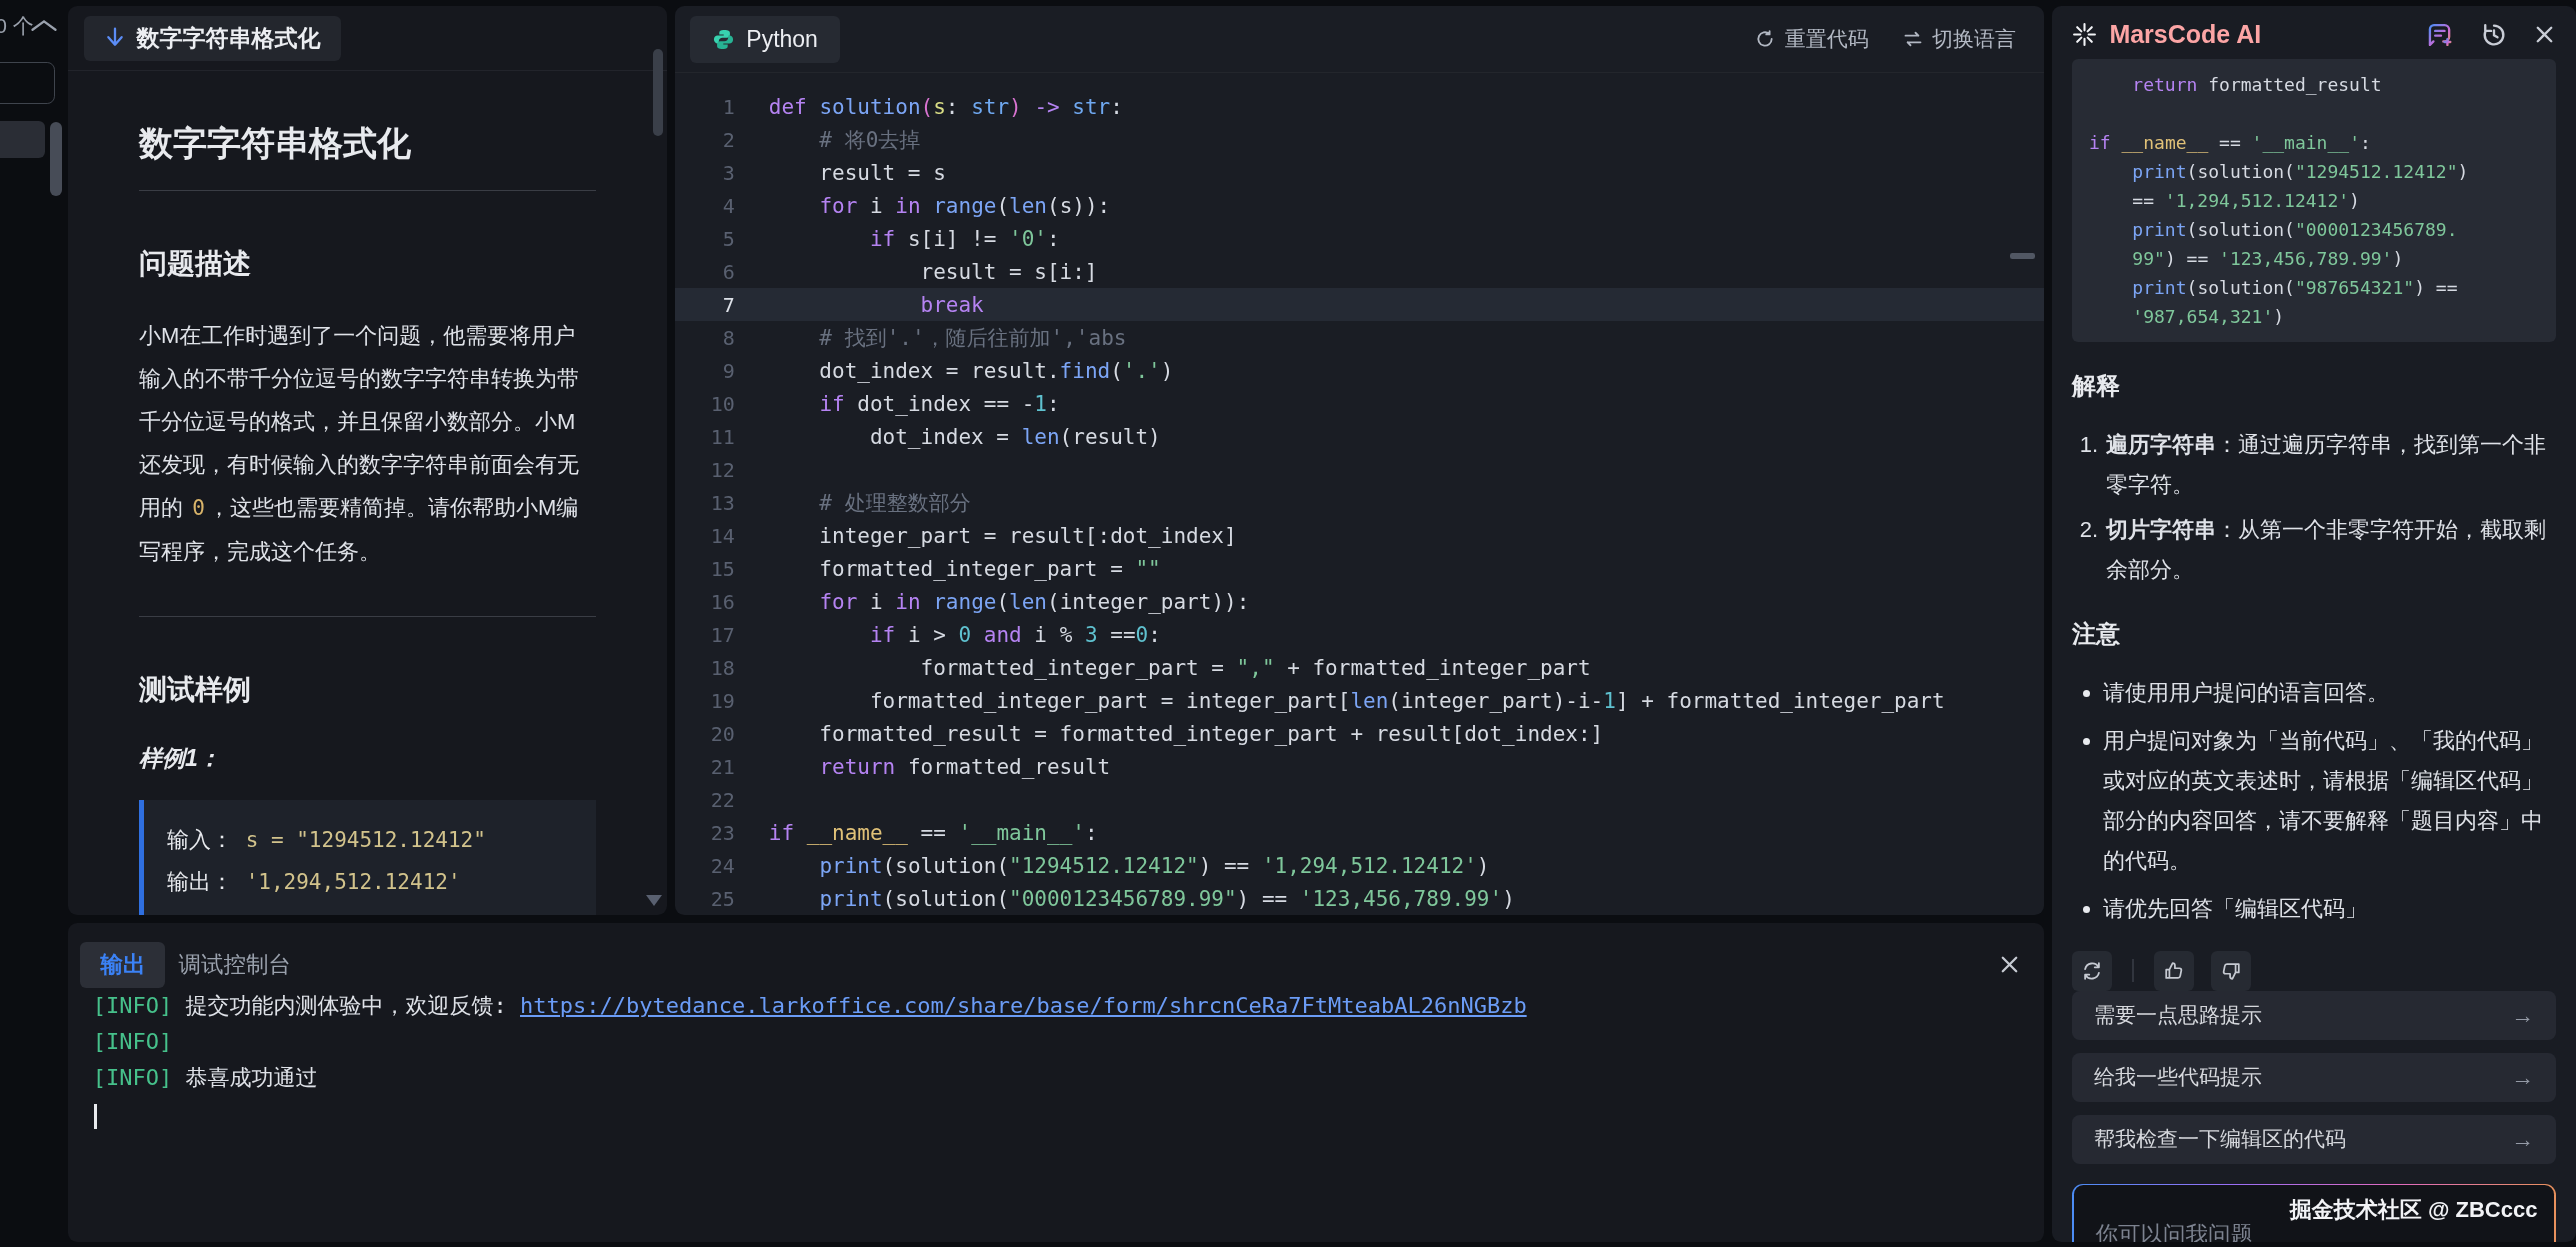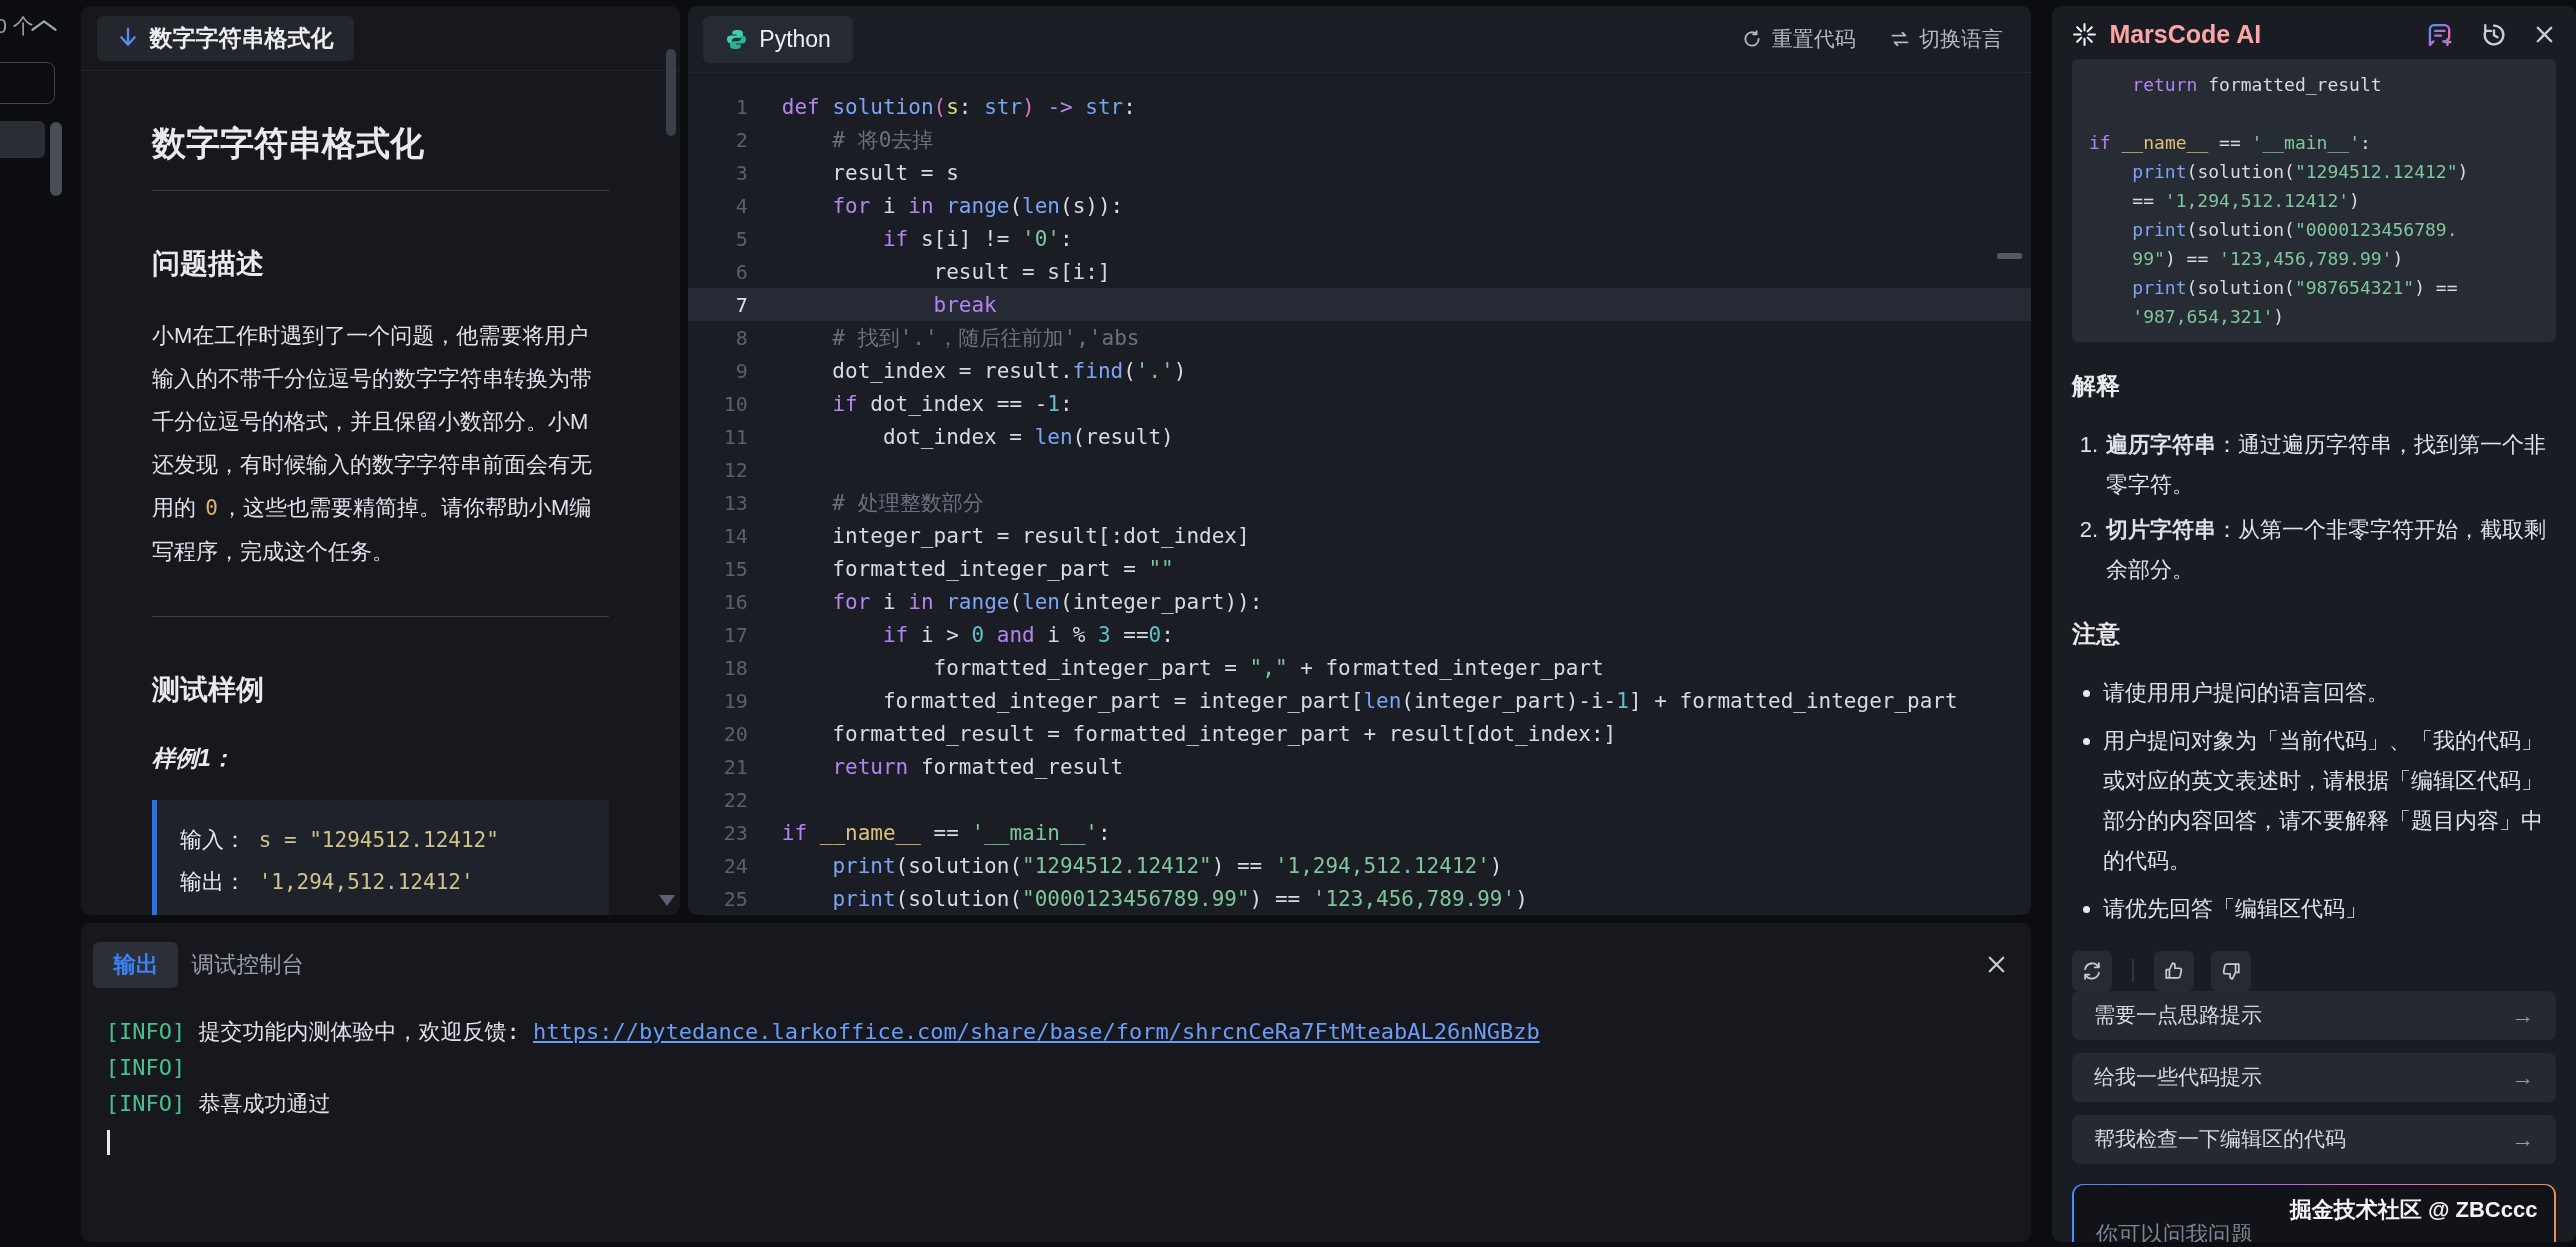--- a/index.html
+++ b/index.html
@@ -2,21 +2,21 @@
 <html style="font-size:12.4px"><head>
 <meta charset="utf-8">
 <style>
   * { margin:0; padding:0; box-sizing:border-box; }
   html,body { background:#0b0d11; }
   body {
     width:2576px; height:1248px; overflow:hidden;
     font-family:"Liberation Sans", sans-serif;
     color:#e8eaee;
   }
-  .app { display:flex; gap:21px; padding:6.2px 0 6.2px 0; width:2576px; height:1248px; }
+  .app { display:flex; gap:8px; padding:6.2px 0 6.2px 0; width:2576px; height:1248px; }
 
   
   .left-rail { width:60px; position:relative; flex:none; }
   .rail-count { position:absolute; top:6.2px; left:-4.7px; font-size:21px; color:#9aa0ac; white-space:nowrap; }
   .rail-chevron { position:absolute; top:12.4px; left:31px; width:26px; height:12.4px; }
   .rail-box1 { position:absolute; top:56px; left:-26px; width:81px; height:42px; border:1.6px solid #3f444d; border-radius:7.8px; }
   .rail-box2 { position:absolute; top:115px; left:-26px; width:71px; height:37px; background:#2a2d35; border-radius:6.2px; }
   .rail-thumb { position:absolute; top:116px; left:50px; width:12.4px; height:74px; background:#474c57; border-radius:6.2px; }
 
   
@@ -59,21 +59,21 @@
   .tk-num { color:#5fc1cf; } .tk-cmt { color:#697180; } .tk-pr { color:#d9dd85; }
   .tk-ty { color:#6fa8f0; } .tk-pl { color:#d6dae2; } .tk-pk { color:#d873d0; } .tk-mg { color:#e0c178; }
   .ed-scroll-dash { position:absolute; top:180px; right:9.3px; width:25px; height:5.4px; background:#515763; border-radius:2.3px; }
 
   
   .console-panel { flex:1; background:#16181e; border-radius:9.3px; position:relative; overflow:hidden; padding:18.6px 23px 0 12.4px; min-height:0; }
   .console-header { display:flex; align-items:center; }
   .console-tab-active { background:#2c2f37; border-radius:6.2px; padding:7.8px 20px; font-size:22.5px; font-weight:bold; color:#3b82f6; }
   .console-tab { margin-left:13px; font-size:22.5px; color:#9aa1ad; }
   .console-close { margin-left:auto; width:23px; height:23px; }
-  .console-log { margin-top:26px; padding-left:12.4px; font-family:"DejaVu Sans Mono", monospace; font-size:22px; }
+  .console-log { padding-left:12.4px; font-family:"DejaVu Sans Mono", monospace; font-size:22px; }
   .log-line { line-height:36px; white-space:nowrap; }
   .log-prefix { color:#46c18b; }
   .log-text { color:#dfe2e8; }
   .log-link { color:#6b9cf6; text-decoration:underline; }
   .console-cursor { width:2.3px; height:25px; background:#e8eaee; margin-top:7.8px; margin-left:1.6px; }
 
   
   .ai-panel { width:524px; flex:none; background:#191c23; border-radius:9.3px; padding:0 20px 11px 20px; display:flex; flex-direction:column; overflow:hidden; }
   .ai-header { height:48px; flex:none; display:flex; align-items:center; gap:12.4px; margin-top:4.7px; }
   .ai-title { font-size:25px; font-weight:bold; color:#fca5a5; white-space:nowrap; }

